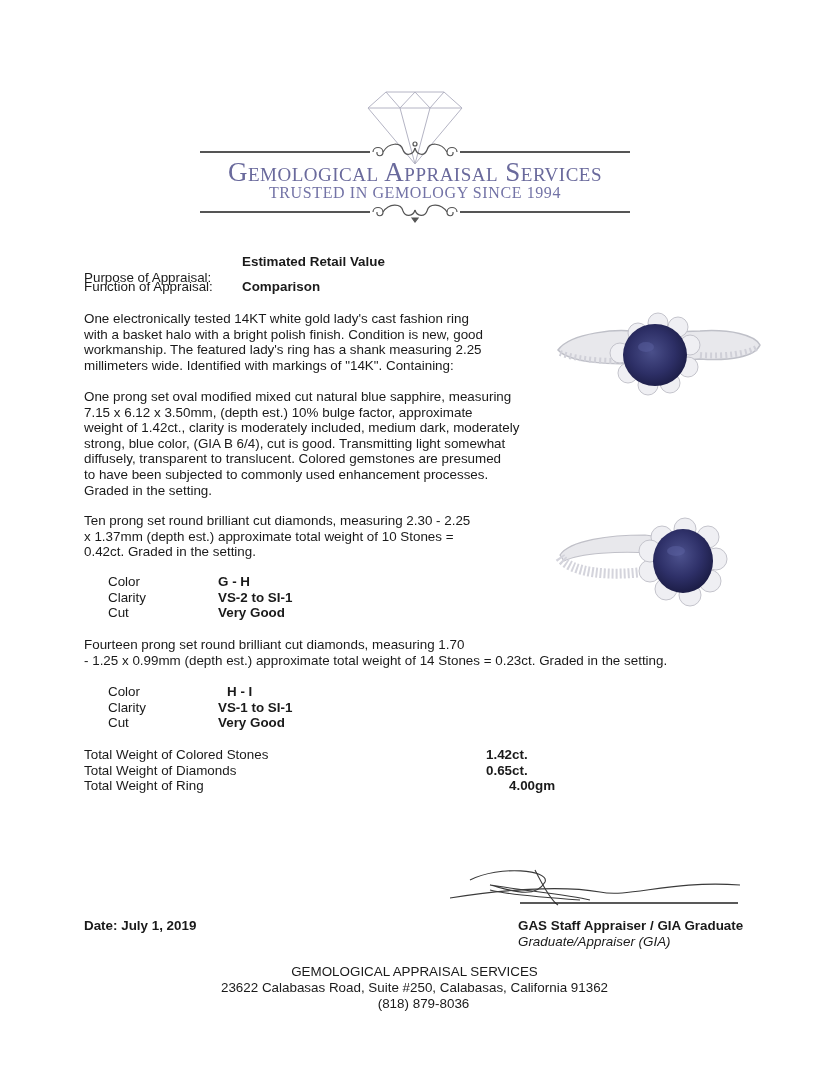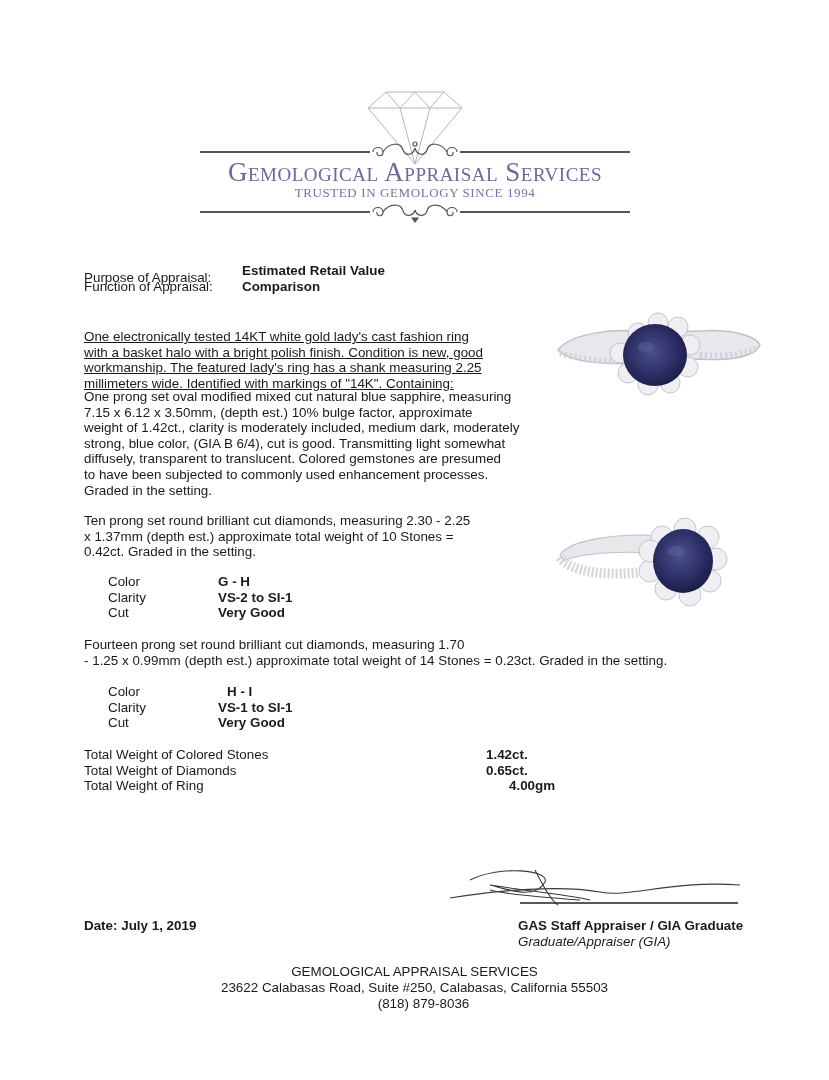--- a/index.html
+++ b/index.html
@@ -4,21 +4,21 @@
   <style>
     * { margin: 0; padding: 0; box-sizing: border-box; }
     html, body { width: 829px; height: 1080px; background: #ffffff; overflow: hidden; }
     body { position: relative; font-family: "Liberation Sans", sans-serif; color: #1a1a1a; font-size: 13.4px; line-height: 15.6px; }
 
     .logo { position: absolute; left: 190px; top: 84px; width: 450px; height: 145px; }
     .logo svg { position: absolute; left: 0; top: 0; }
     .logo-title { position: absolute; left: 0; top: 74px; width: 450px; text-align: center;
       font-family: "Liberation Serif", serif; font-size: 27px; letter-spacing: 0.5px; color: #6a6a9c; line-height: 28px; font-variant: small-caps; }
     .logo-sub { position: absolute; left: 0; top: 101px; width: 450px; text-align: center;
-      font-family: "Liberation Serif", serif; font-size: 13px; letter-spacing: 0.6px; color: #7373a6; line-height: 16px; }
+      font-family: "Liberation Serif", serif; font-size: 16px; letter-spacing: 0.6px; color: #7373a6; line-height: 16px; }
 
     .abs { position: absolute; white-space: nowrap; }
     .bold { font-weight: bold; }
     .para { position: absolute; left: 84px; white-space: pre-line; }
 
     .ring { position: absolute; }
 
     .footer { position: absolute; left: 0; width: 829px; text-align: center; }
   </style>
 </head>
@@ -56,25 +56,25 @@
       <path d="M267,128 c0,-6 -10,-6 -10,0 c0,5 7,5 6,0"></path>
       <path d="M257,128 c-6,-9 -18,-9 -20,-1 c-2,6 -10,6 -12,-1"></path>
       <path d="M222,134 l3,4 l3,-4 z" fill="#555"></path>
     </g>
   </svg>
   <div class="logo-title">Gemological Appraisal Services</div>
   <div class="logo-sub">TRUSTED IN GEMOLOGY SINCE 1994</div>
 </div>
 
 <div class="abs" style="left:84px; top:270px;text-align:center;">Purpose of Appraisal:</div>
-<div class="abs bold" style="left:242px; top:263px;">Estimated Retail Value</div>
+<div class="abs bold" style="left:242px; top:254px;">Estimated Retail Value</div>
 <div class="abs" style="left:84px; top:279px;text-align:right;">Function of Appraisal:</div>
 <div class="abs bold" style="left:242px; top:279px;">Comparison</div>
 
-<div class="para" style="top:329px;text-decoration:underline;">One electronically tested 14KT white gold lady's cast fashion ring
+<div class="para" style="top:311px;">One electronically tested 14KT white gold lady's cast fashion ring
 with a basket halo with a bright polish finish. Condition is new, good
 workmanship. The featured lady's ring has a shank measuring 2.25
 millimeters wide. Identified with markings of "14K".  Containing:</div>
 <div class="para" style="top:389px;">One prong set oval modified mixed cut natural blue sapphire, measuring
 7.15 x 6.12 x 3.50mm, (depth est.) 10% bulge factor, approximate
 weight of 1.42ct., clarity is moderately included, medium dark, moderately
 strong, blue color, (GIA B 6/4), cut is good. Transmitting light somewhat
 diffusely, transparent to translucent. Colored gemstones are presumed
 to have been subjected to commonly used enhancement processes.
 Graded in the setting.</div>
@@ -171,15 +171,15 @@
     <path d="M50,30 C70,35 110,38 140,40"></path>
   </g>
   <line x1="80" y1="43" x2="298" y2="43" stroke="#222" stroke-width="1.5"></line>
 </svg>
 
 <div class="abs bold" style="left:84px; top:918px;">Date: July 1, 2019</div>
 <div class="abs bold" style="left:518px; top:918px;text-align:right;">GAS Staff Appraiser / GIA Graduate</div>
 <div class="abs" style="left:518px; top:934px; font-style: italic;">Graduate/Appraiser (GIA)</div>
 
 <div class="footer" style="top:964px;">GEMOLOGICAL APPRAISAL SERVICES</div>
-<div class="footer" style="top:980px;">23622 Calabasas Road, Suite #250, Calabasas, California 55503</div>
+<div class="footer" style="top:980px;">23622 Calabasas Road, Suite #250, Calabasas, California 91362</div>
 <div class="footer" style="top:996px;margin-left:9px;">(818) 879-8036</div>
 <div class="footer bold" style="top:1066px;margin-top:14px;">Page 1 of 1</div>
 
 </body></html>

